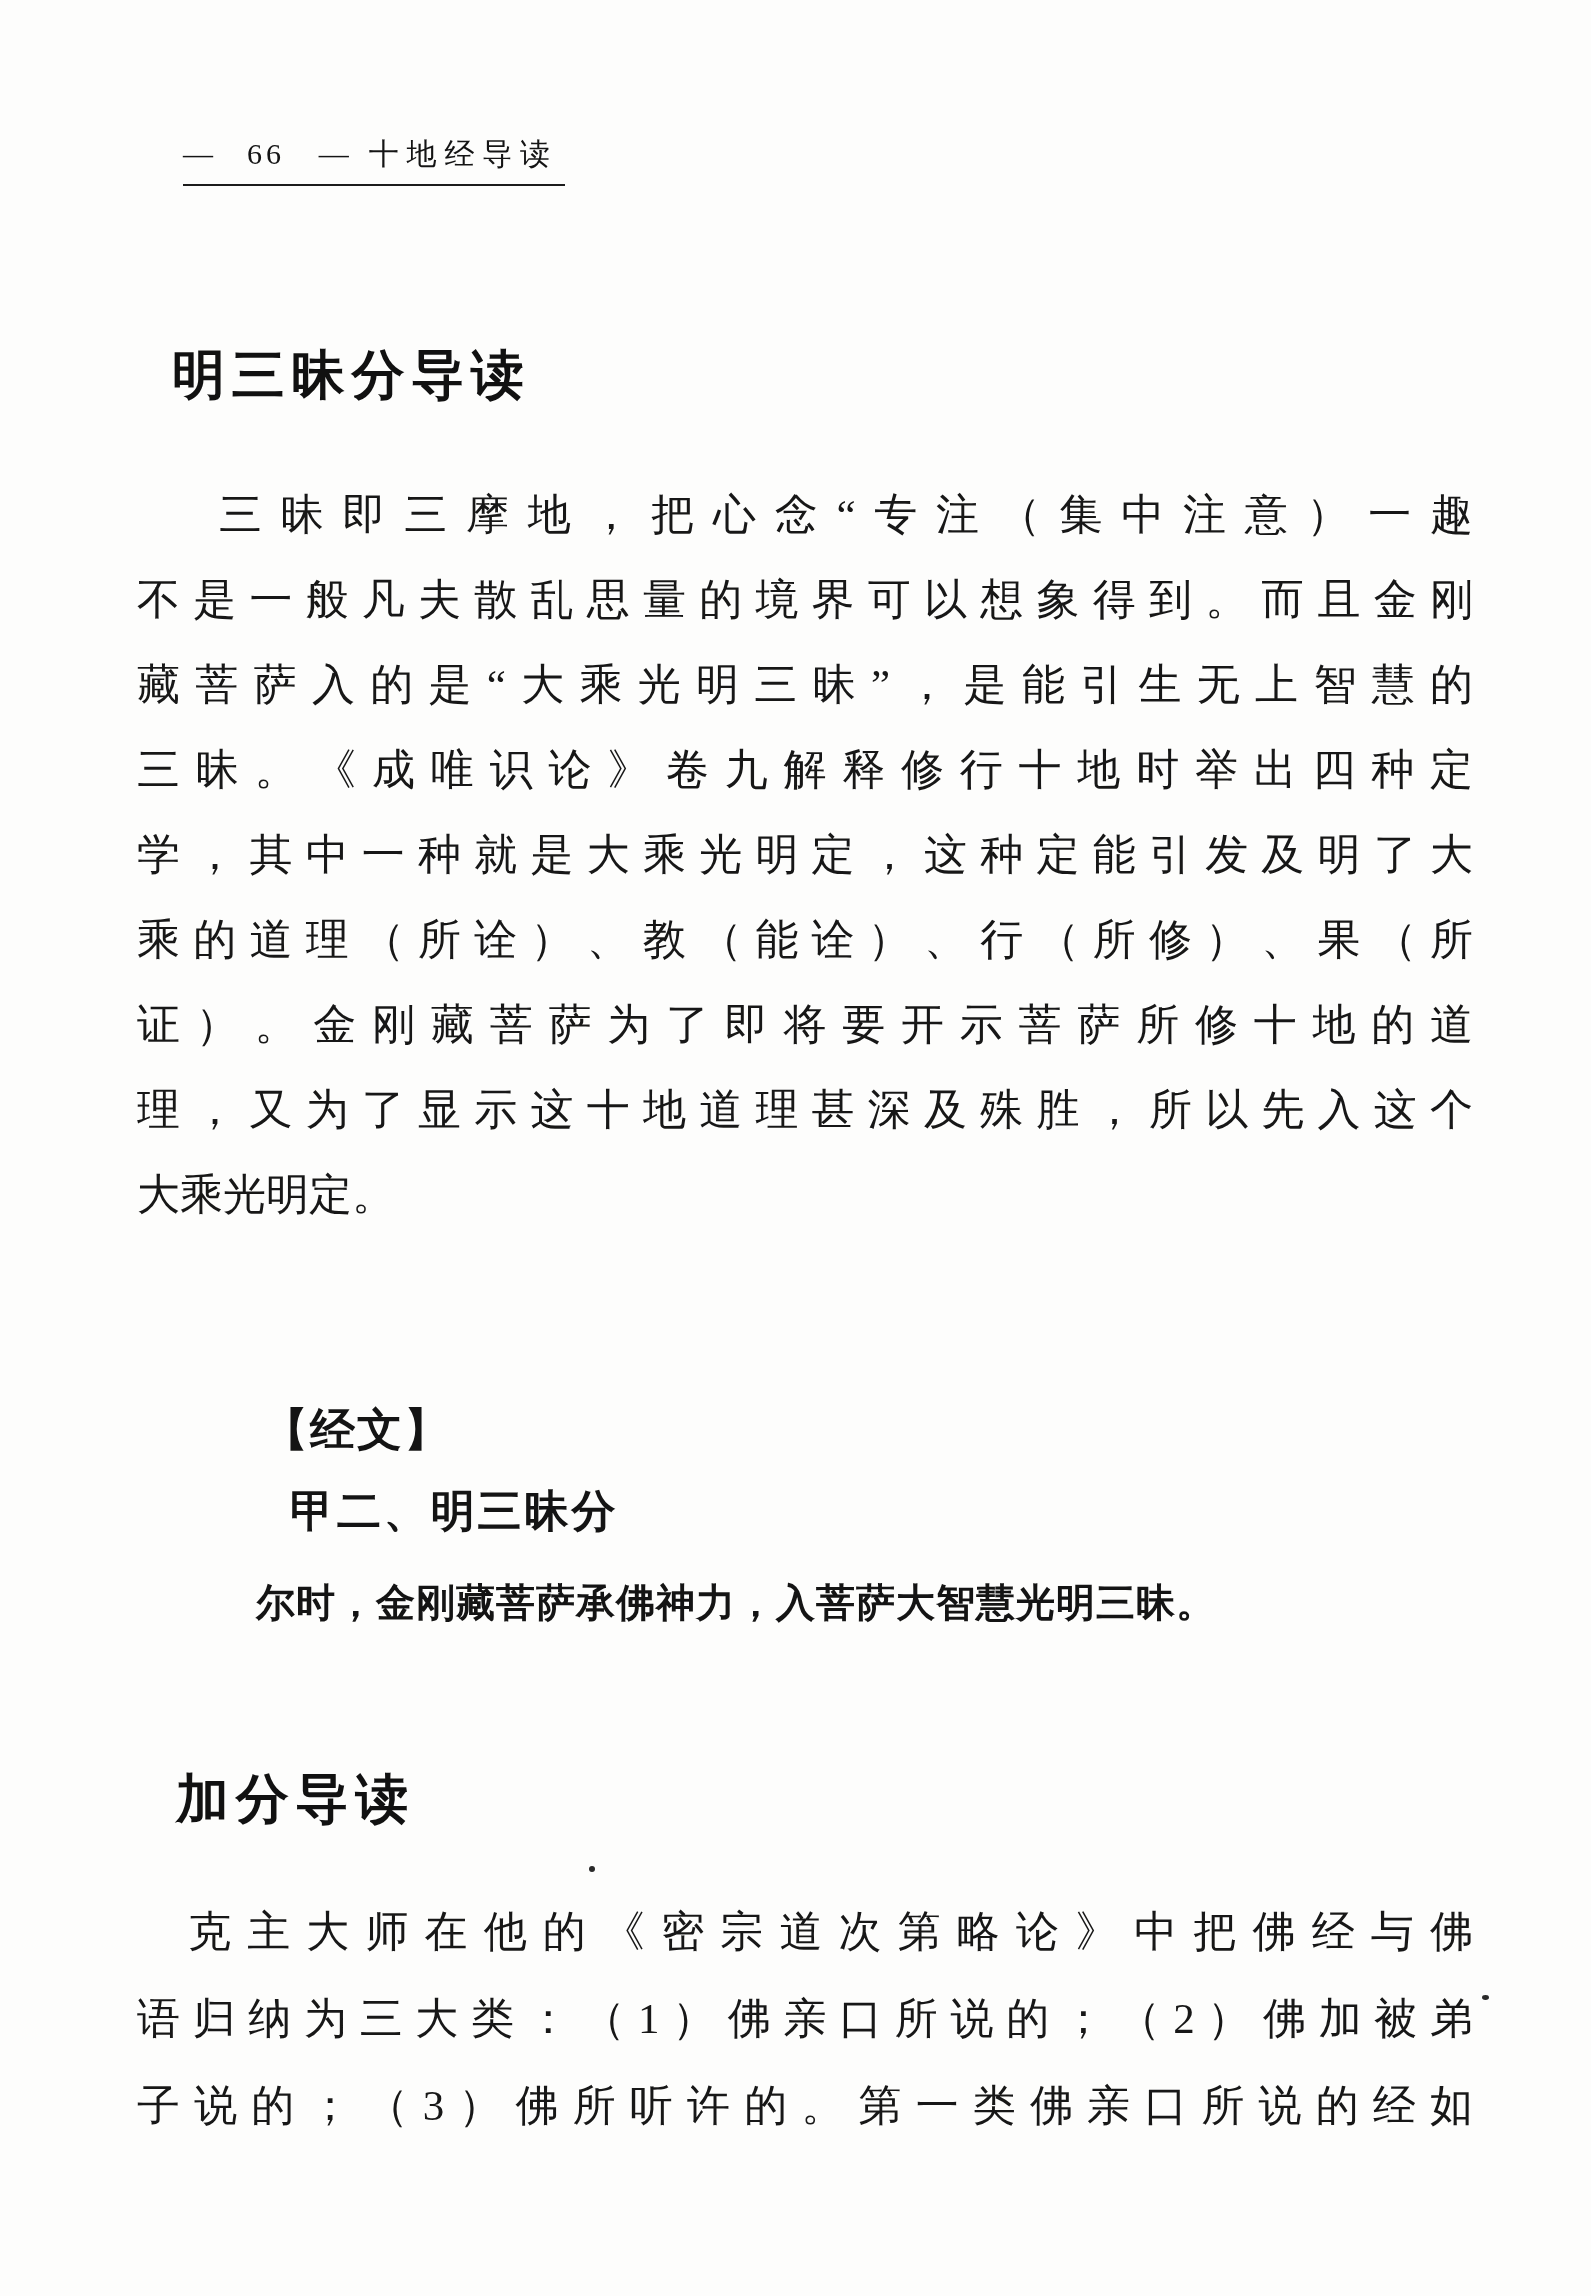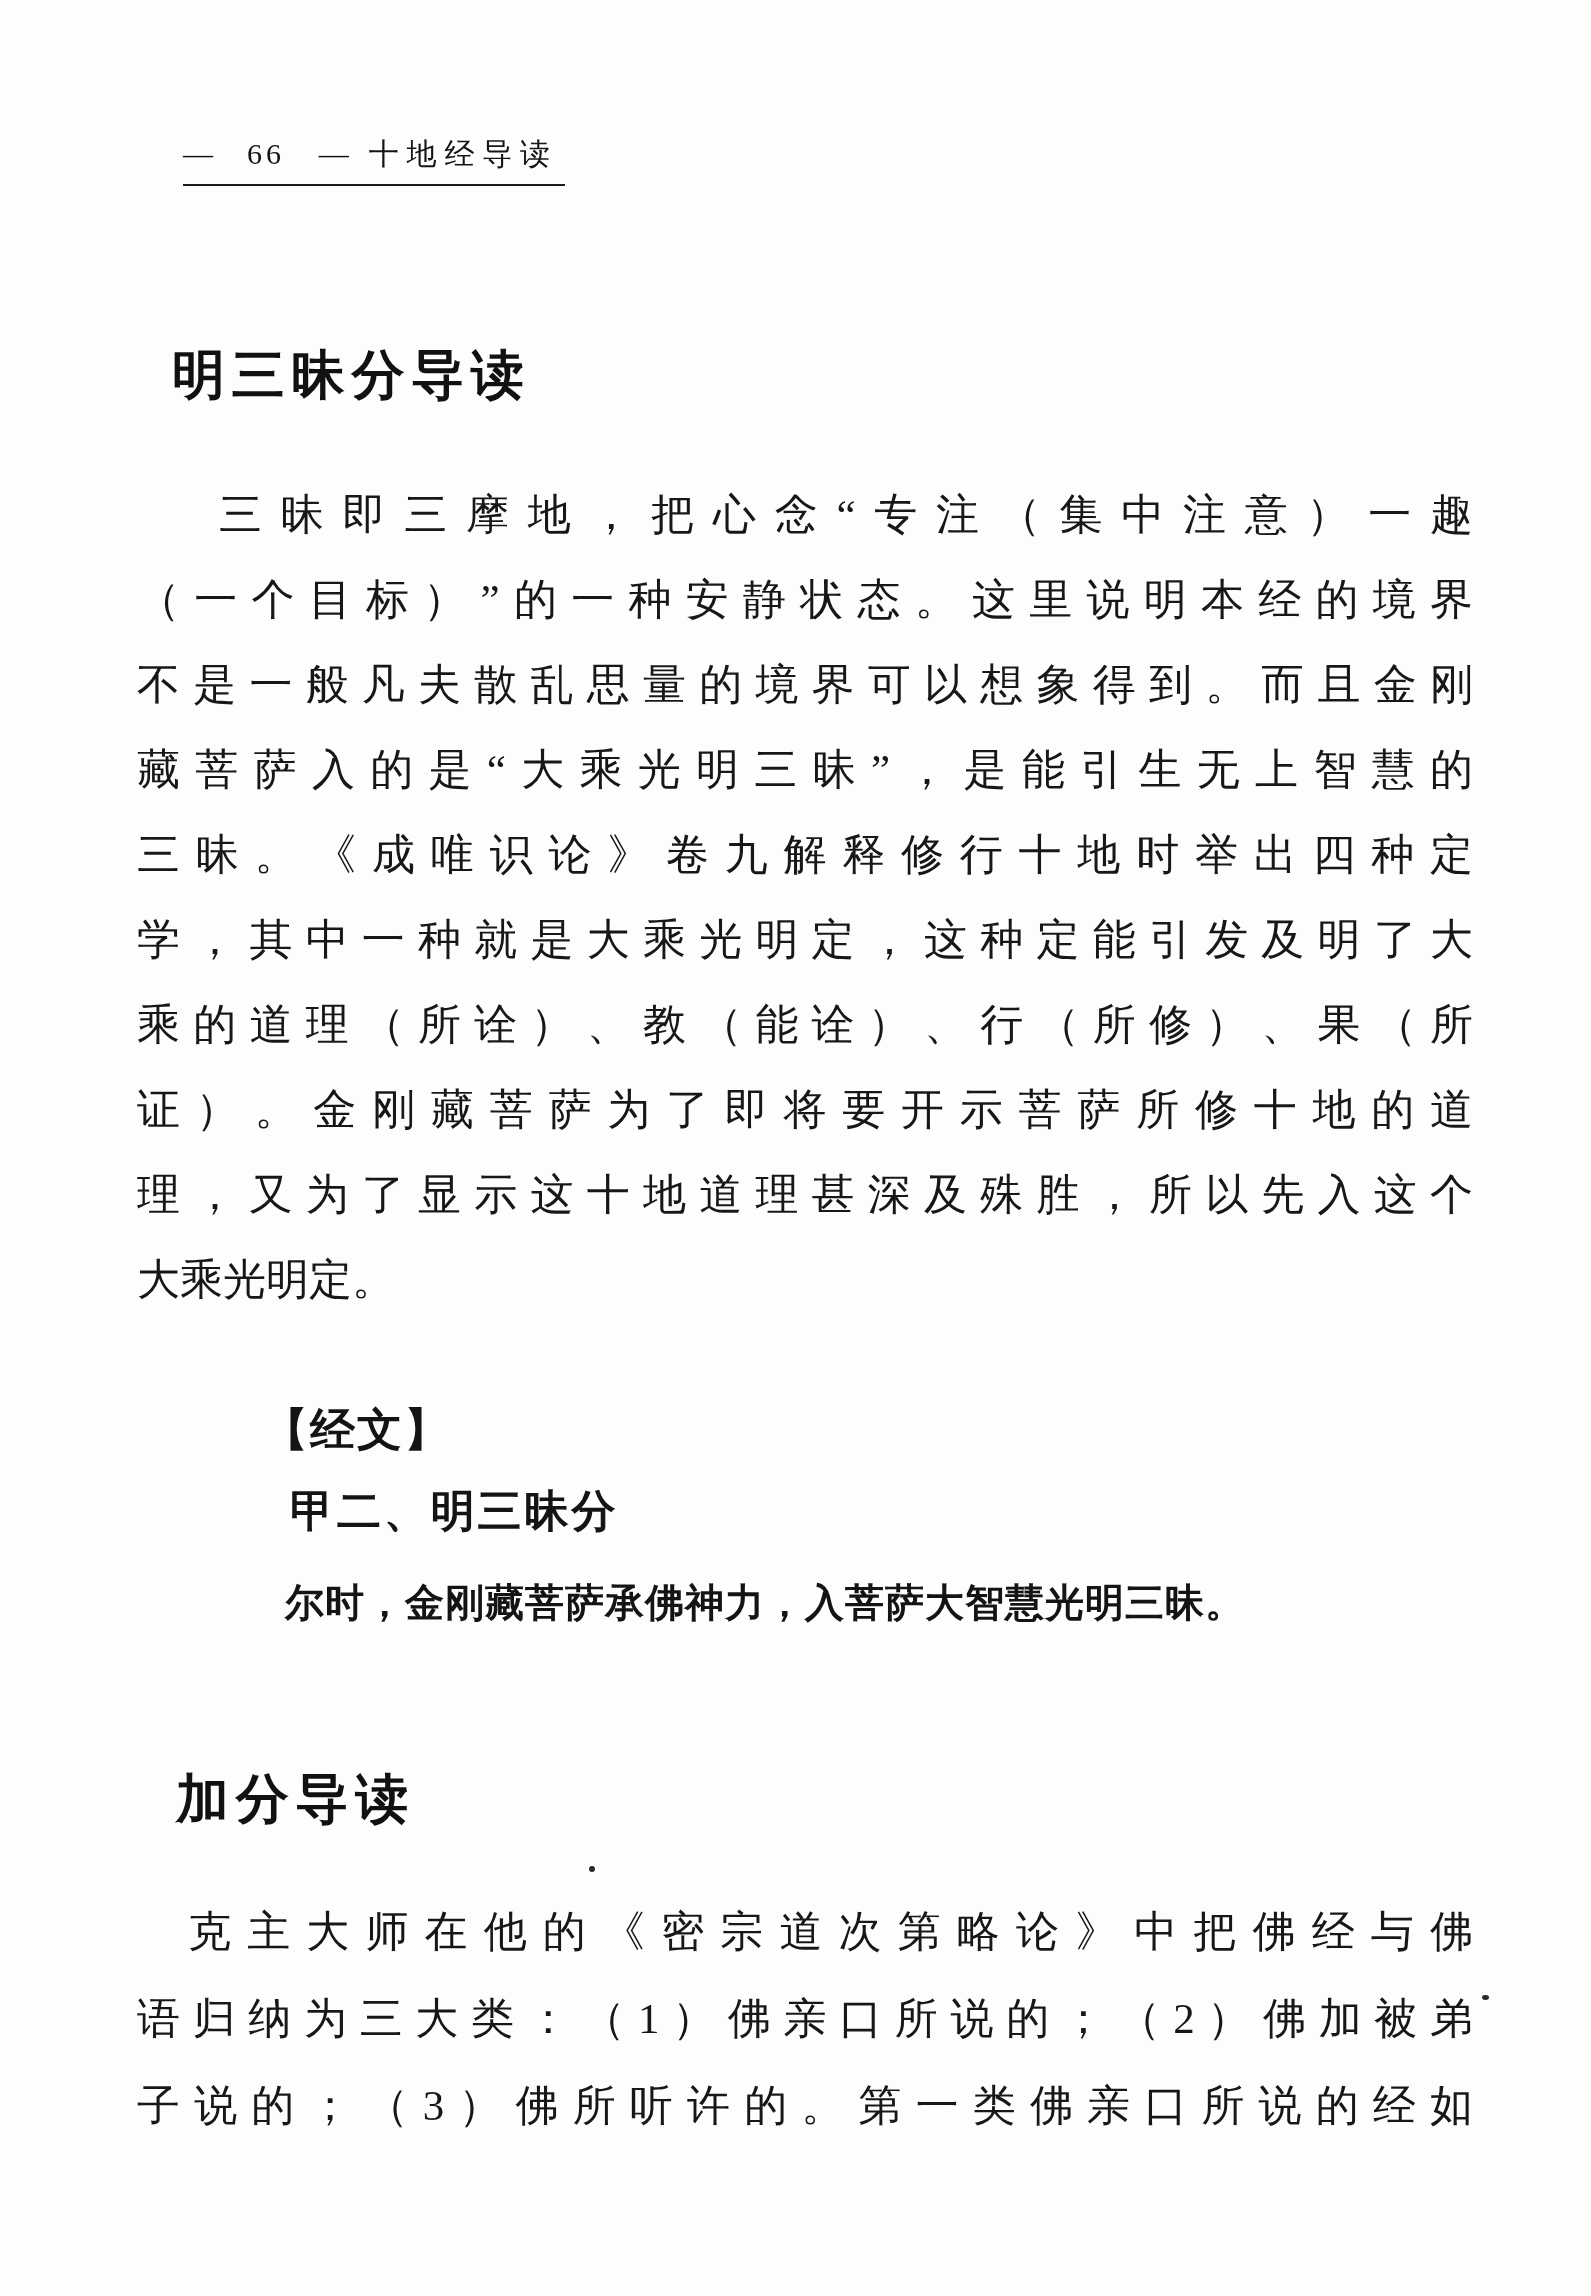--- a/index.html
+++ b/index.html
@@ -54,21 +54,21 @@
     font-weight:600;white-space:nowrap;
   }
   .sutra-head{
     position:absolute;left:290px;top:1490px;
     font-size:44px;line-height:49px;letter-spacing:2.9px;
     font-weight:700;
     font-family:Liberation Mono, monospace;
     white-space:nowrap;
   }
   .sutra-text{
-    position:absolute;left:285px;top:1580px;
+    position:absolute;left:256px;top:1580px;
     font-size:39px;line-height:45px;letter-spacing:1px;
     font-weight:700;
     font-family:"Liberation Sans","DejaVu Sans",sans-serif;
     white-space:nowrap;
   }
   
   .speck{position:absolute;background:#2a2a2a;border-radius:50%;}
   .speck-1{left:589px;top:1866px;width:5.9px;height:5.9px;}
   .speck-2{left:1482px;top:1995px;width:6.8px;height:4.9px;}
 </style>
@@ -81,21 +81,20 @@
     <span class="dash">—</span>
     <span class="pno">66</span>
     <span class="dash">—</span>
     <span class="btitle">十地经导读</span>
   </header>
 
   <h1 class="sec-title t1">明三昧分导读</h1>
 
   <div class="para p1">
     <div class="jline ind1">三昧即三摩地，把心念“专注（集中注意）一趣</div>
-    <div class="jline">（一个目标）”的一种安静状态。这里说明本经的境界</div>
     <div class="jline">不是一般凡夫散乱思量的境界可以想象得到。而且金刚</div>
     <div class="jline">藏菩萨入的是“大乘光明三昧”，是能引生无上智慧的</div>
     <div class="jline">三昧。《成唯识论》卷九解释修行十地时举出四种定</div>
     <div class="jline">学，其中一种就是大乘光明定，这种定能引发及明了大</div>
     <div class="jline">乘的道理（所诠）、教（能诠）、行（所修）、果（所</div>
     <div class="jline">证）。金刚藏菩萨为了即将要开示菩萨所修十地的道</div>
     <div class="jline">理，又为了显示这十地道理甚深及殊胜，所以先入这个</div>
     <div class="jline last">大乘光明定。</div>
   </div>
 

